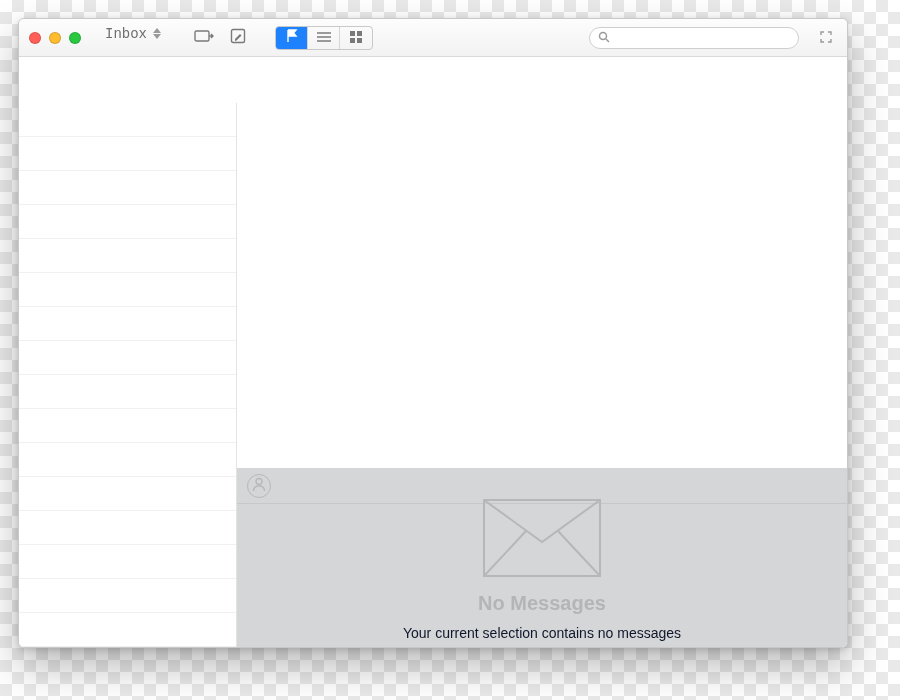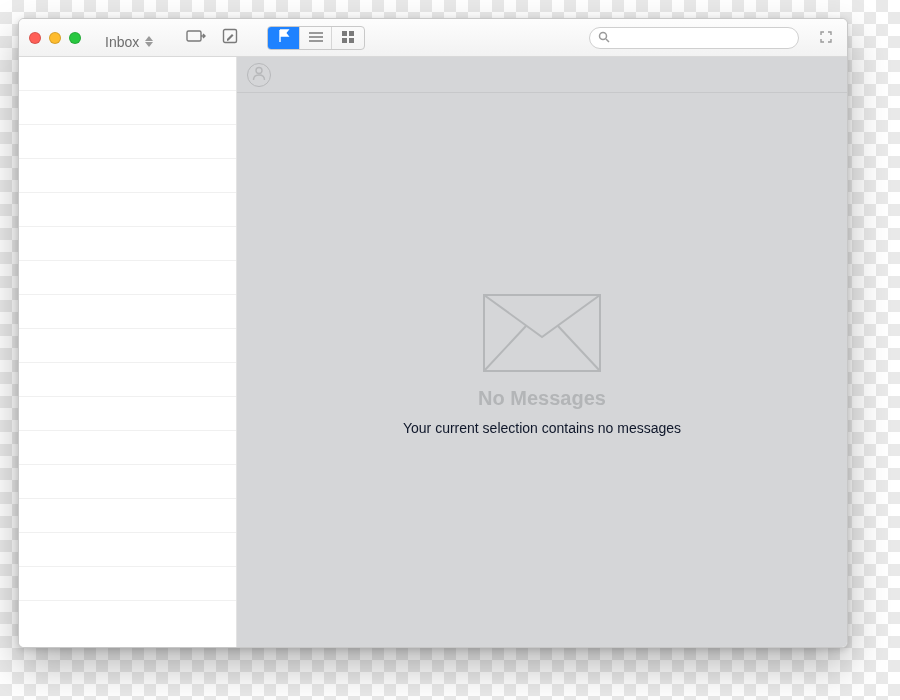--- a/index.html
+++ b/index.html
@@ -38,26 +38,27 @@
     align-items: center;
     padding: 0 10px;
     gap: 8px;
   }
   .traffic-lights { display: flex; gap: 8px; margin-right: 8px; }
   .tl { width: 12px; height: 12px; border-radius: 50%; border: 0.5px solid rgba(0,0,0,0.15); }
   .tl.red    { background: #ff5f57; }
   .tl.yellow { background: #febc2e; }
   .tl.green  { background: #28c840; }
   .mailbox-select {
-    display: flex; align-items: flex-end; gap: 6px;
+    display: flex; align-items: flex-start; gap: 6px;
     height: 24px;
     padding: 0 8px;
     color: #6e6e6e;
     font-size: 14px;
     border-radius: 4px;
+    font-family: Liberation Mono, monospace;
   }
   .stepper {
     display: flex; flex-direction: column; justify-content: center;
     height: 16px; gap: 1px;
   }
   .stepper svg { display:block; }
   .toolbar-group { display: flex; align-items: center; gap: 0; margin-left: 10px; }
   .tbtn {
     width: 34px; height: 24px;
     display: flex; align-items: center; justify-content: center;
@@ -83,21 +84,21 @@
     border-radius: 11px;
     padding: 0 8px;
     background: #ffffff;
     color: #9a9a9a;
   }
   .search input {
     border: none; outline: none; flex: 1;
     font-size: 12px; background: transparent; color: #333;
   }
   .fs-btn { width: 22px; display:flex; align-items:center; justify-content:center; color:#9a9a9a; margin-left:8px;}
-  .body { flex: 1; display: flex; min-height: 0; }
+  .body { flex: 1; display: flex; min-height: 0; align-items: flex-end; }
   .sidebar {
     width: 218px;
     background: #ffffff;
     border-right: 1px solid #e3e3e3;
     display: flex; flex-direction: column;
   }
   .sidebar .row {
     height: 34px; border-bottom: 1px solid #f0f0f0;
   }
   .content {

